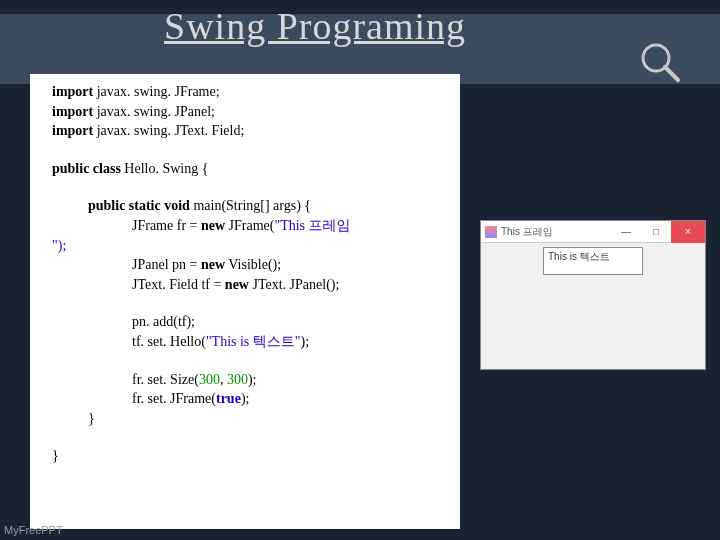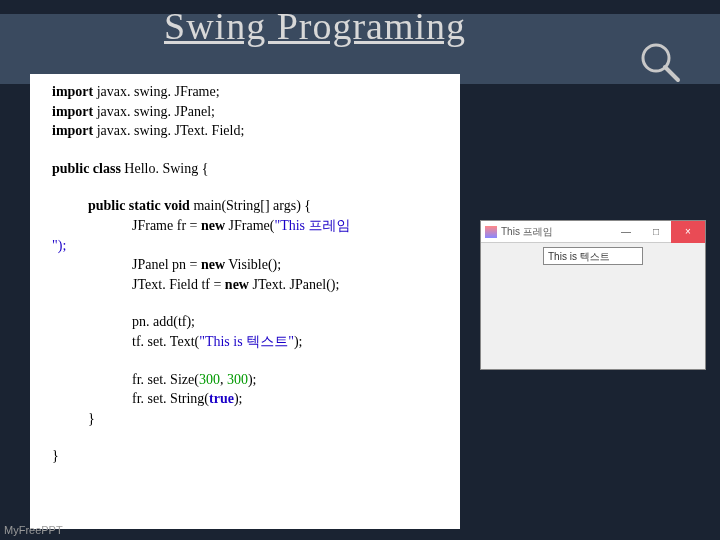--- a/index.html
+++ b/index.html
@@ -96,21 +96,21 @@
   .mock-body {
     height: calc(100% - 22px);
     background: #f0f0f0;
     display: flex;
     justify-content: center;
     align-items: flex-start;
     padding-top: 4px;
   }
   .mock-textfield {
     width: 100px;
-    height: 18px;
+    height: 28px;
     background: #fff;
     border: 1px solid #888;
     font-size: 10px;
     padding: 2px 4px;
     color: #333;
   }
   .footer-logo {
     position: absolute;
     bottom: 4px;
     left: 4px;
@@ -139,24 +139,24 @@
   <div class="blank"></div>
   <div class="code-line"><span class="kw">public class</span><span> Hello. Swing {</span></div>
   <div class="blank"></div>
   <div class="code-line indent1"><span class="kw">public static void</span><span> main(String[] args) {</span></div>
   <div class="code-line indent2"><span>JFrame fr = </span><span class="kw">new</span><span> JFrame(</span><span class="str">"This 프레임</span></div>
   <div class="code-line"><span class="str">");</span></div>
   <div class="code-line indent2"><span>JPanel pn = </span><span class="kw">new</span><span> Visible();</span></div>
   <div class="code-line indent2"><span>JText. Field tf = </span><span class="kw">new</span><span> JText. JPanel();</span></div>
   <div class="blank"></div>
   <div class="code-line indent2"><span>pn. add(tf);</span></div>
-  <div class="code-line indent2"><span>tf. set. Text(</span><span class="str">"This is 텍스트"</span><span>);</span></div>
+  <div class="code-line indent2"><span>tf. set. Hello(</span><span class="str">"This is 텍스트"</span><span>);</span></div>
   <div class="blank"></div>
   <div class="code-line indent2"><span>fr. set. Size(</span><span class="num">300</span><span>, </span><span class="num">300</span><span>);</span></div>
-  <div class="code-line indent2"><span>fr. set. String(</span><span class="bool">true</span><span>);</span></div>
+  <div class="code-line indent2"><span>fr. set. JFrame(</span><span class="bool">true</span><span>);</span></div>
   <div class="code-line indent1"><span>}</span></div>
   <div class="blank"></div>
   <div class="code-line"><span>}</span></div>
 </div>
 
 <div class="mock-window">
   <div class="mock-titlebar">
     <div class="mock-title-left">
       <span class="java-icon"></span>
       <span class="mock-title-text">This 프레임</span>

